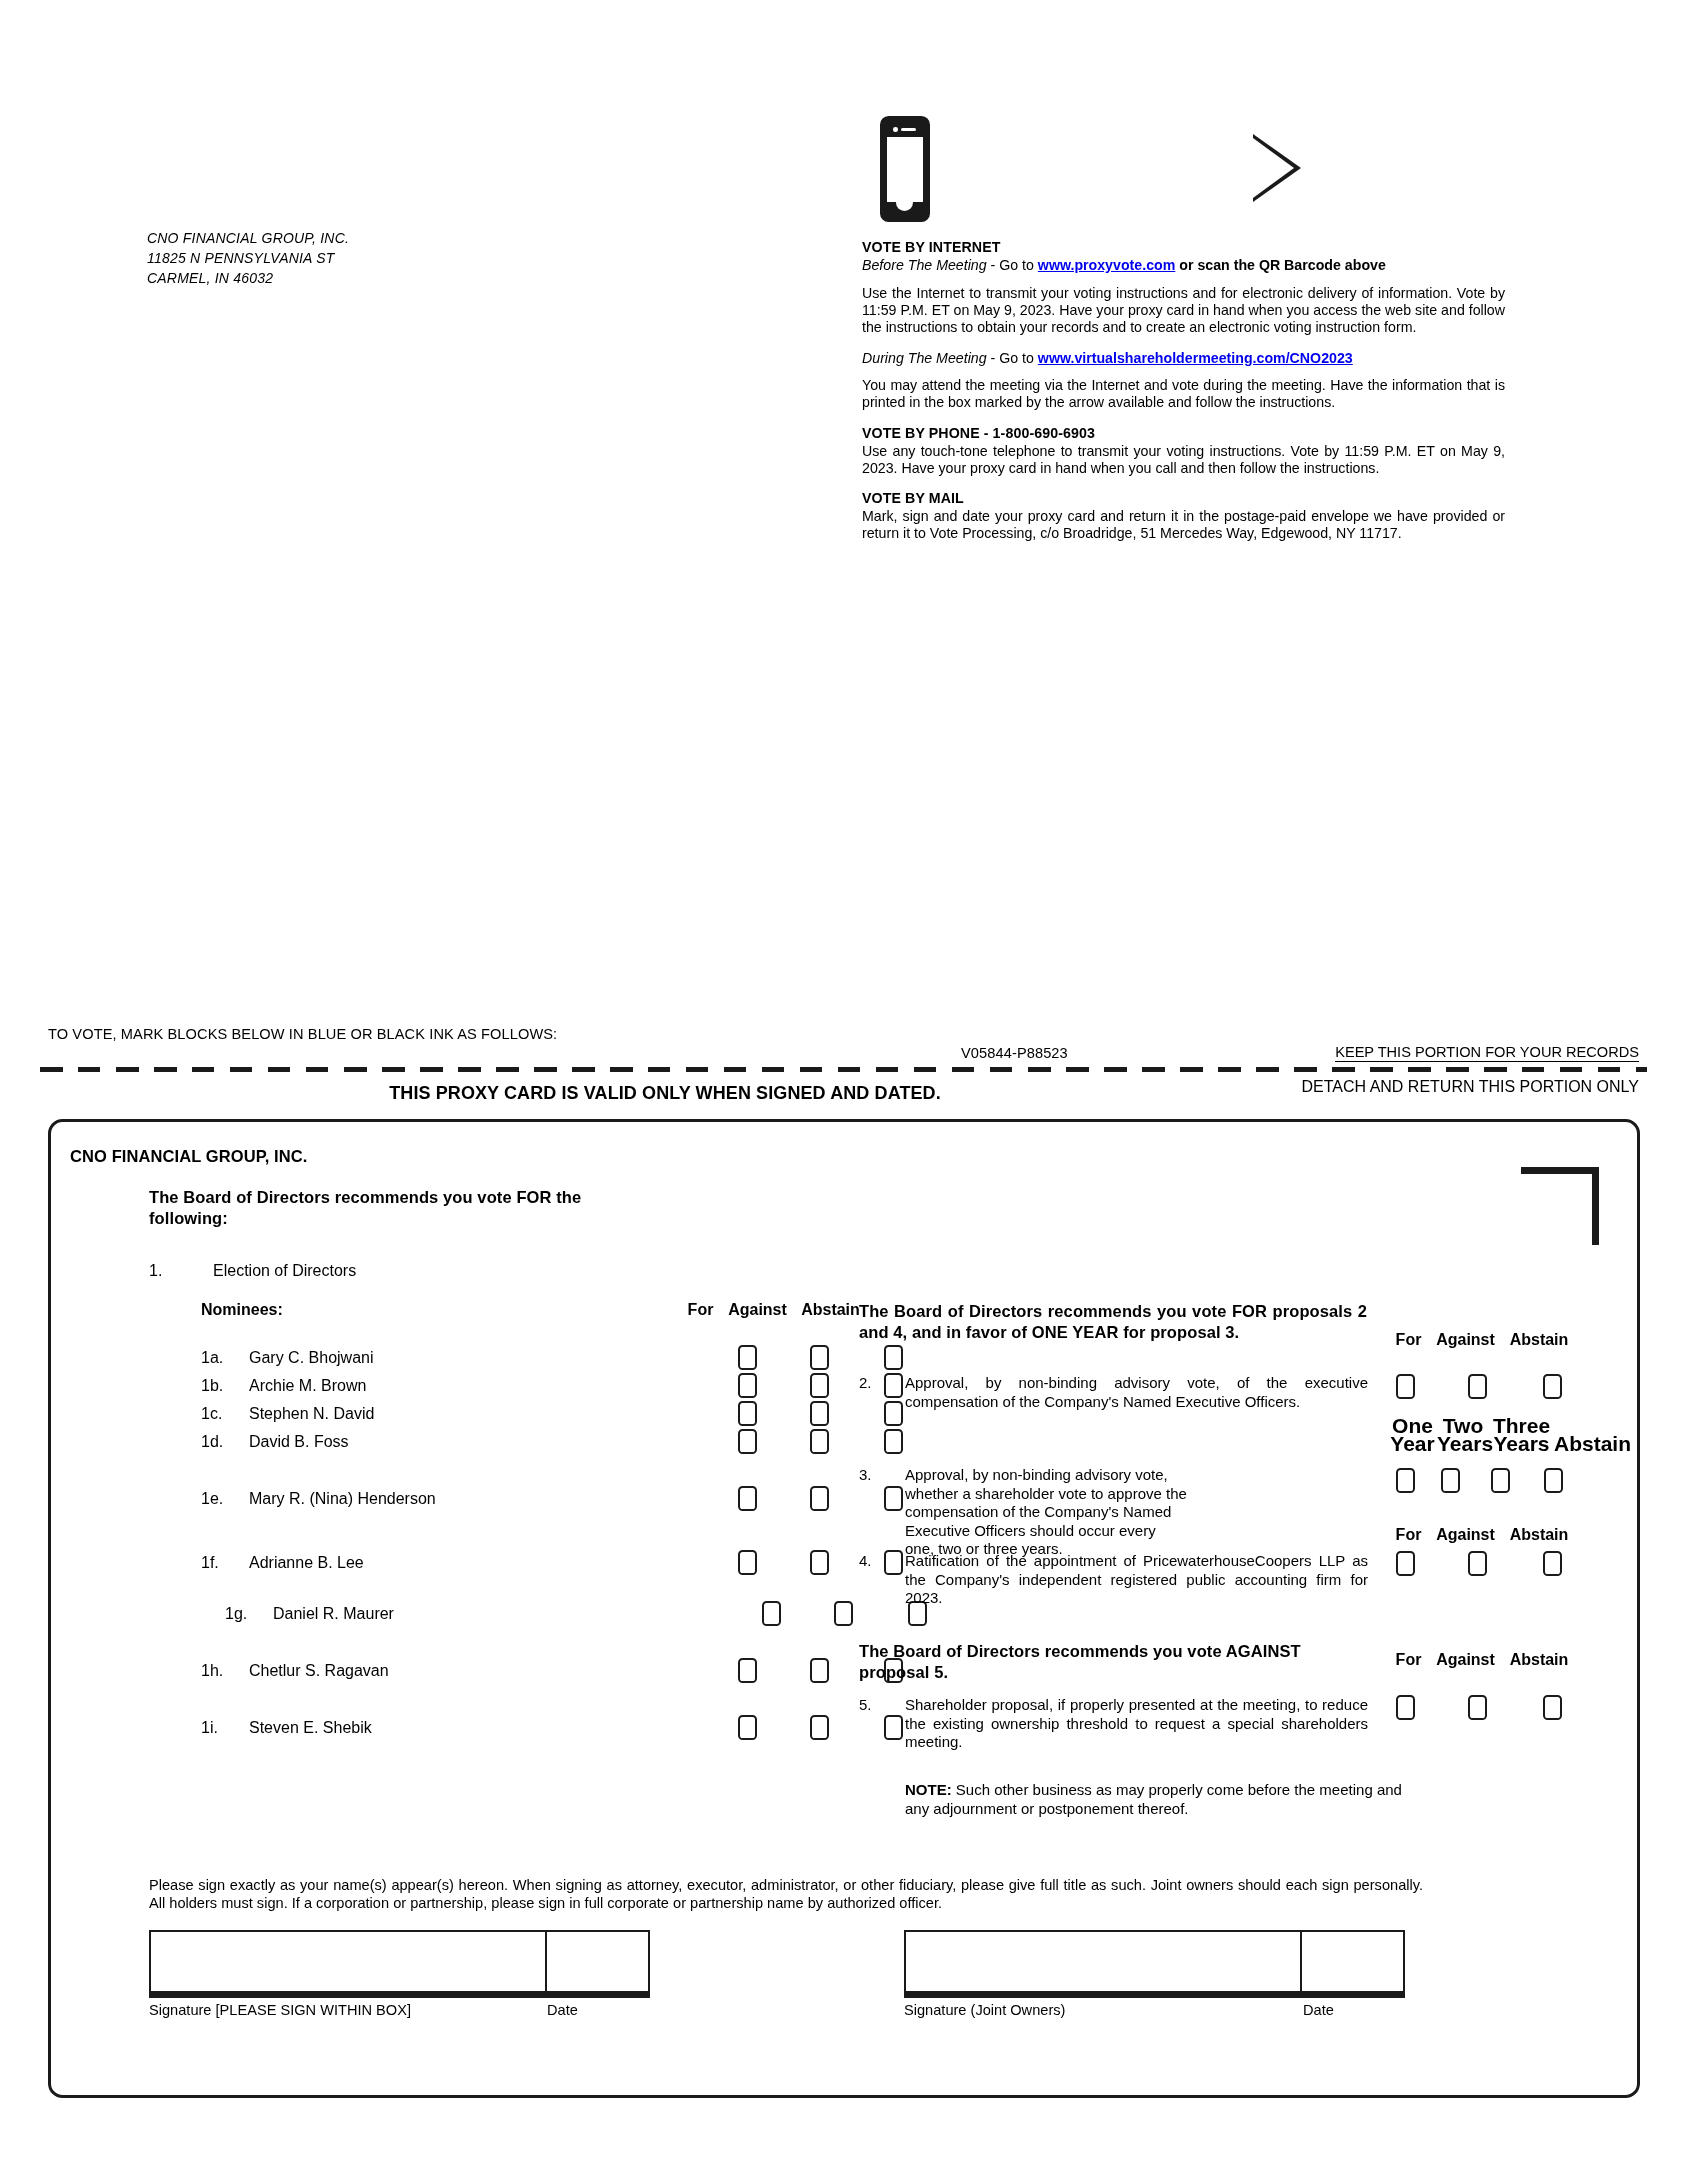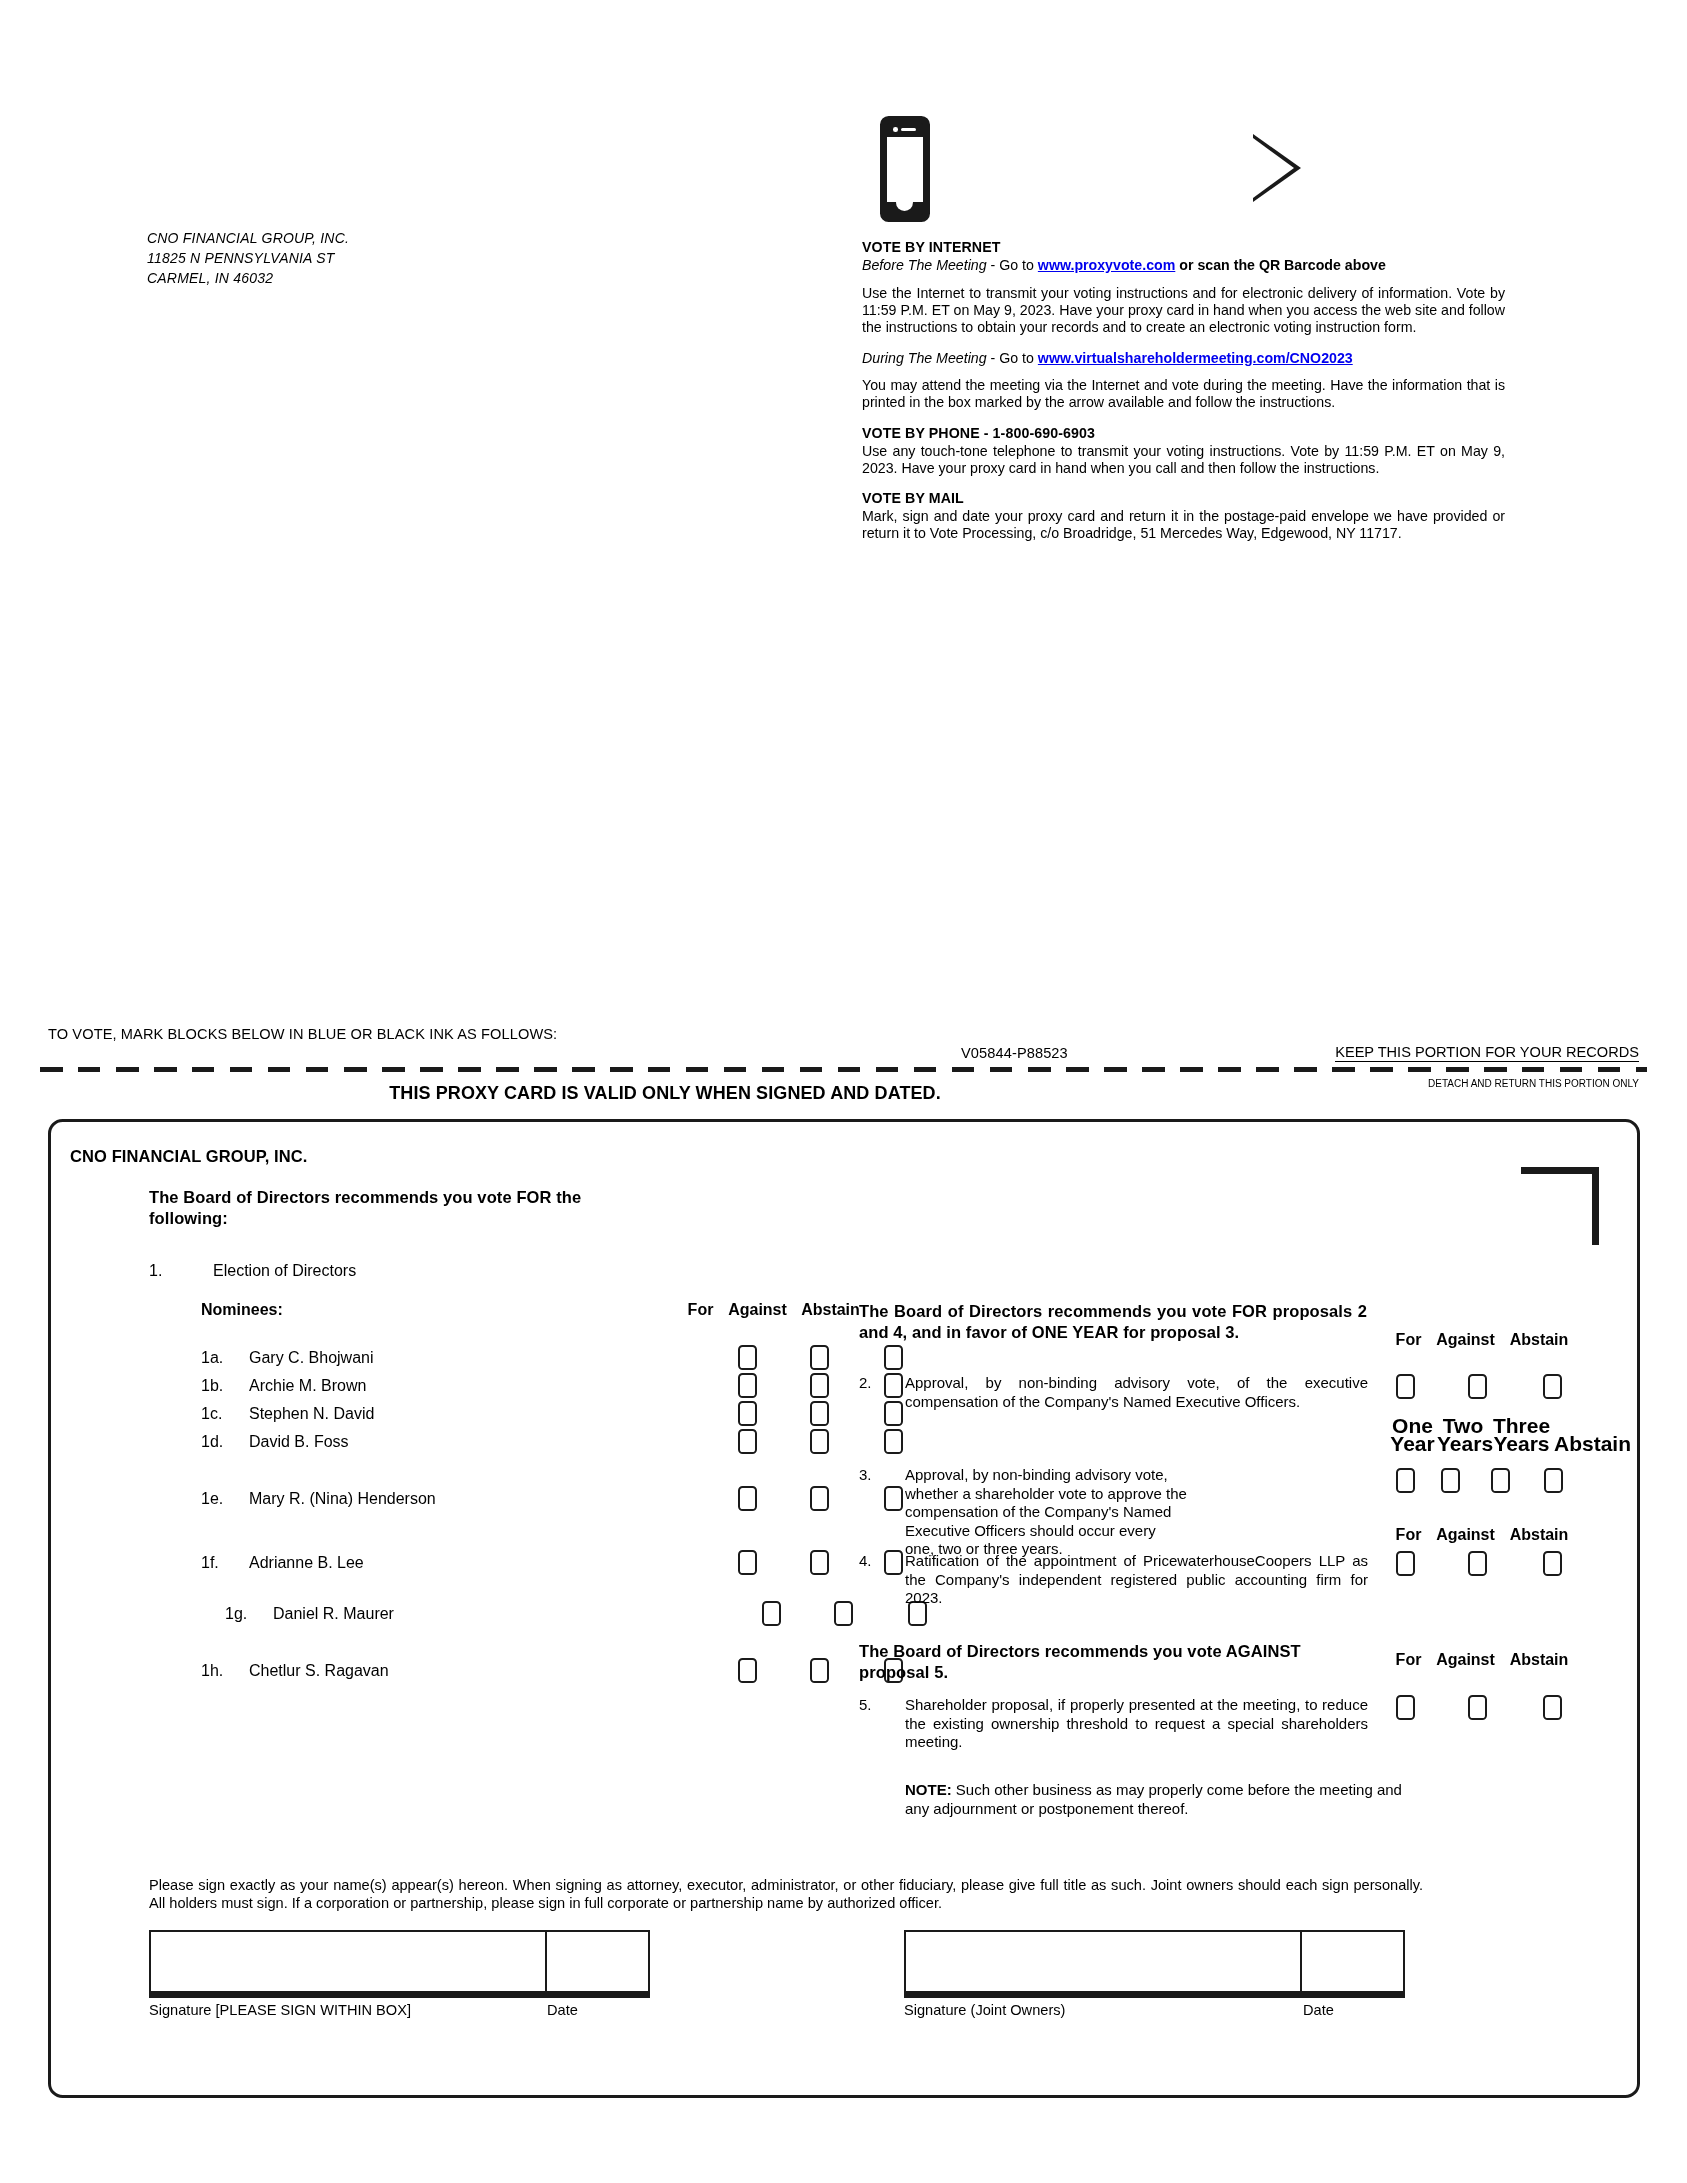--- a/index.html
+++ b/index.html
@@ -182,21 +182,21 @@
     right: 48px;
     top: 1044px;
     font-size: 14.6px;
     border-bottom: 1.3px solid #000;
     padding-bottom: 1.3px;
   }
   .detach-return {
     position: absolute;
     right: 48px;
     top: 1078px;
-    font-size: 10px;
+    font-size: 16px;
   }
   .dashed-rule {
     position: absolute;
     left: 40px;
     right: 40px;
     top: 1067px;
     height: 4.6px;
     background-image: repeating-linear-gradient(
       to right, #1a1a1a 0px, #1a1a1a 22.5px, rgba(0,0,0,0) 22.5px, rgba(0,0,0,0) 38px);
   }
@@ -545,20 +545,27 @@
         <span class="cbx c2"></span>
         <span class="cbx c3"></span>
       </div>
       <div class="nominee-row" style="top:470px;">
         <span class="n-num">1h.</span>
         <span class="n-name">Chetlur S. Ragavan</span>
         <span class="cbx c1"></span>
         <span class="cbx c2"></span>
         <span class="cbx c3"></span>
       </div>
+      <div class="nominee-row" style="top:527px;">
+        <span class="n-num">1i.</span>
+        <span class="n-name">Steven E. Shebik</span>
+        <span class="cbx c1"></span>
+        <span class="cbx c2"></span>
+        <span class="cbx c3"></span>
+      </div>
     </div>
 
     <div class="right-col">
 
       <div class="rc-rec" style="top:114px;">The Board of Directors recommends you vote FOR proposals 2 and 4, and in favor of ONE YEAR for proposal 3.</div>
 
       <div class="rc-headers" style="left:529px; top:144px;">
         <span class="rh-for">For</span><span class="rh-against">Against</span><span class="rh-abstain">Abstain</span>
       </div>
 

